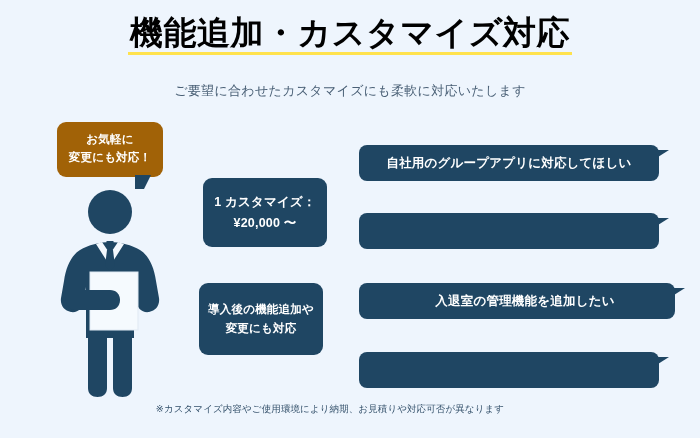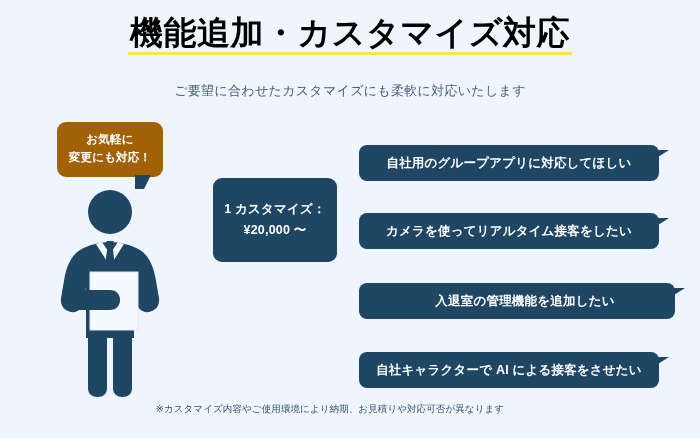--- a/index.html
+++ b/index.html
@@ -108,24 +108,24 @@
     font-weight: bold;
     letter-spacing: 0.2px;
     display: flex;
     align-items: center;
     justify-content: center;
   }
   .info-box .lines {
     line-height: 1.65;
   }
   #box-price {
-    left: 213px;
+    left: 203px;
     top: 178px;
     width: 124px;
-    height: 84px;
+    height: 69px;
     font-size: 12.5px;
   }
   #box-after {
     left: 199px;
     top: 283px;
     width: 124px;
     height: 72px;
     font-size: 11.5px;
   }
 
@@ -233,36 +233,40 @@
     </svg>
   </div>
 
   <div class="info-box" id="box-price">
     <div class="lines">
       <div>1 カスタマイズ：</div>
       <div>¥20,000 〜</div>
     </div>
   </div>
 
+  <div class="info-box" id="box-after">
+    <div class="lines">
+      <div>導入後の機能追加や</div>
+      <div>変更にも対応</div>
+    </div>
+  </div>
 
   <div class="ribbon" id="ribbon-0">
     <span>自社用のグループアプリに対応してほしい</span>
     <span class="ribbon-tail"></span>
   </div>
 
   <div class="ribbon" id="ribbon-1">
-    <span>カメラを使ってリアルタイム接客をしたい</span>
     <span class="ribbon-tail"></span>
   </div>
 
   <div class="ribbon" id="ribbon-2">
     <span>入退室の管理機能を追加したい</span>
     <span class="ribbon-tail"></span>
   </div>
 
   <div class="ribbon" id="ribbon-3">
-    <span>自社キャラクターで AI による接客をさせたい</span>
     <span class="ribbon-tail"></span>
   </div>
 
   <div class="footnote">※カスタマイズ内容やご使用環境により納期、お見積りや対応可否が異なります</div>
 
 </div>
 
 </body></html>

